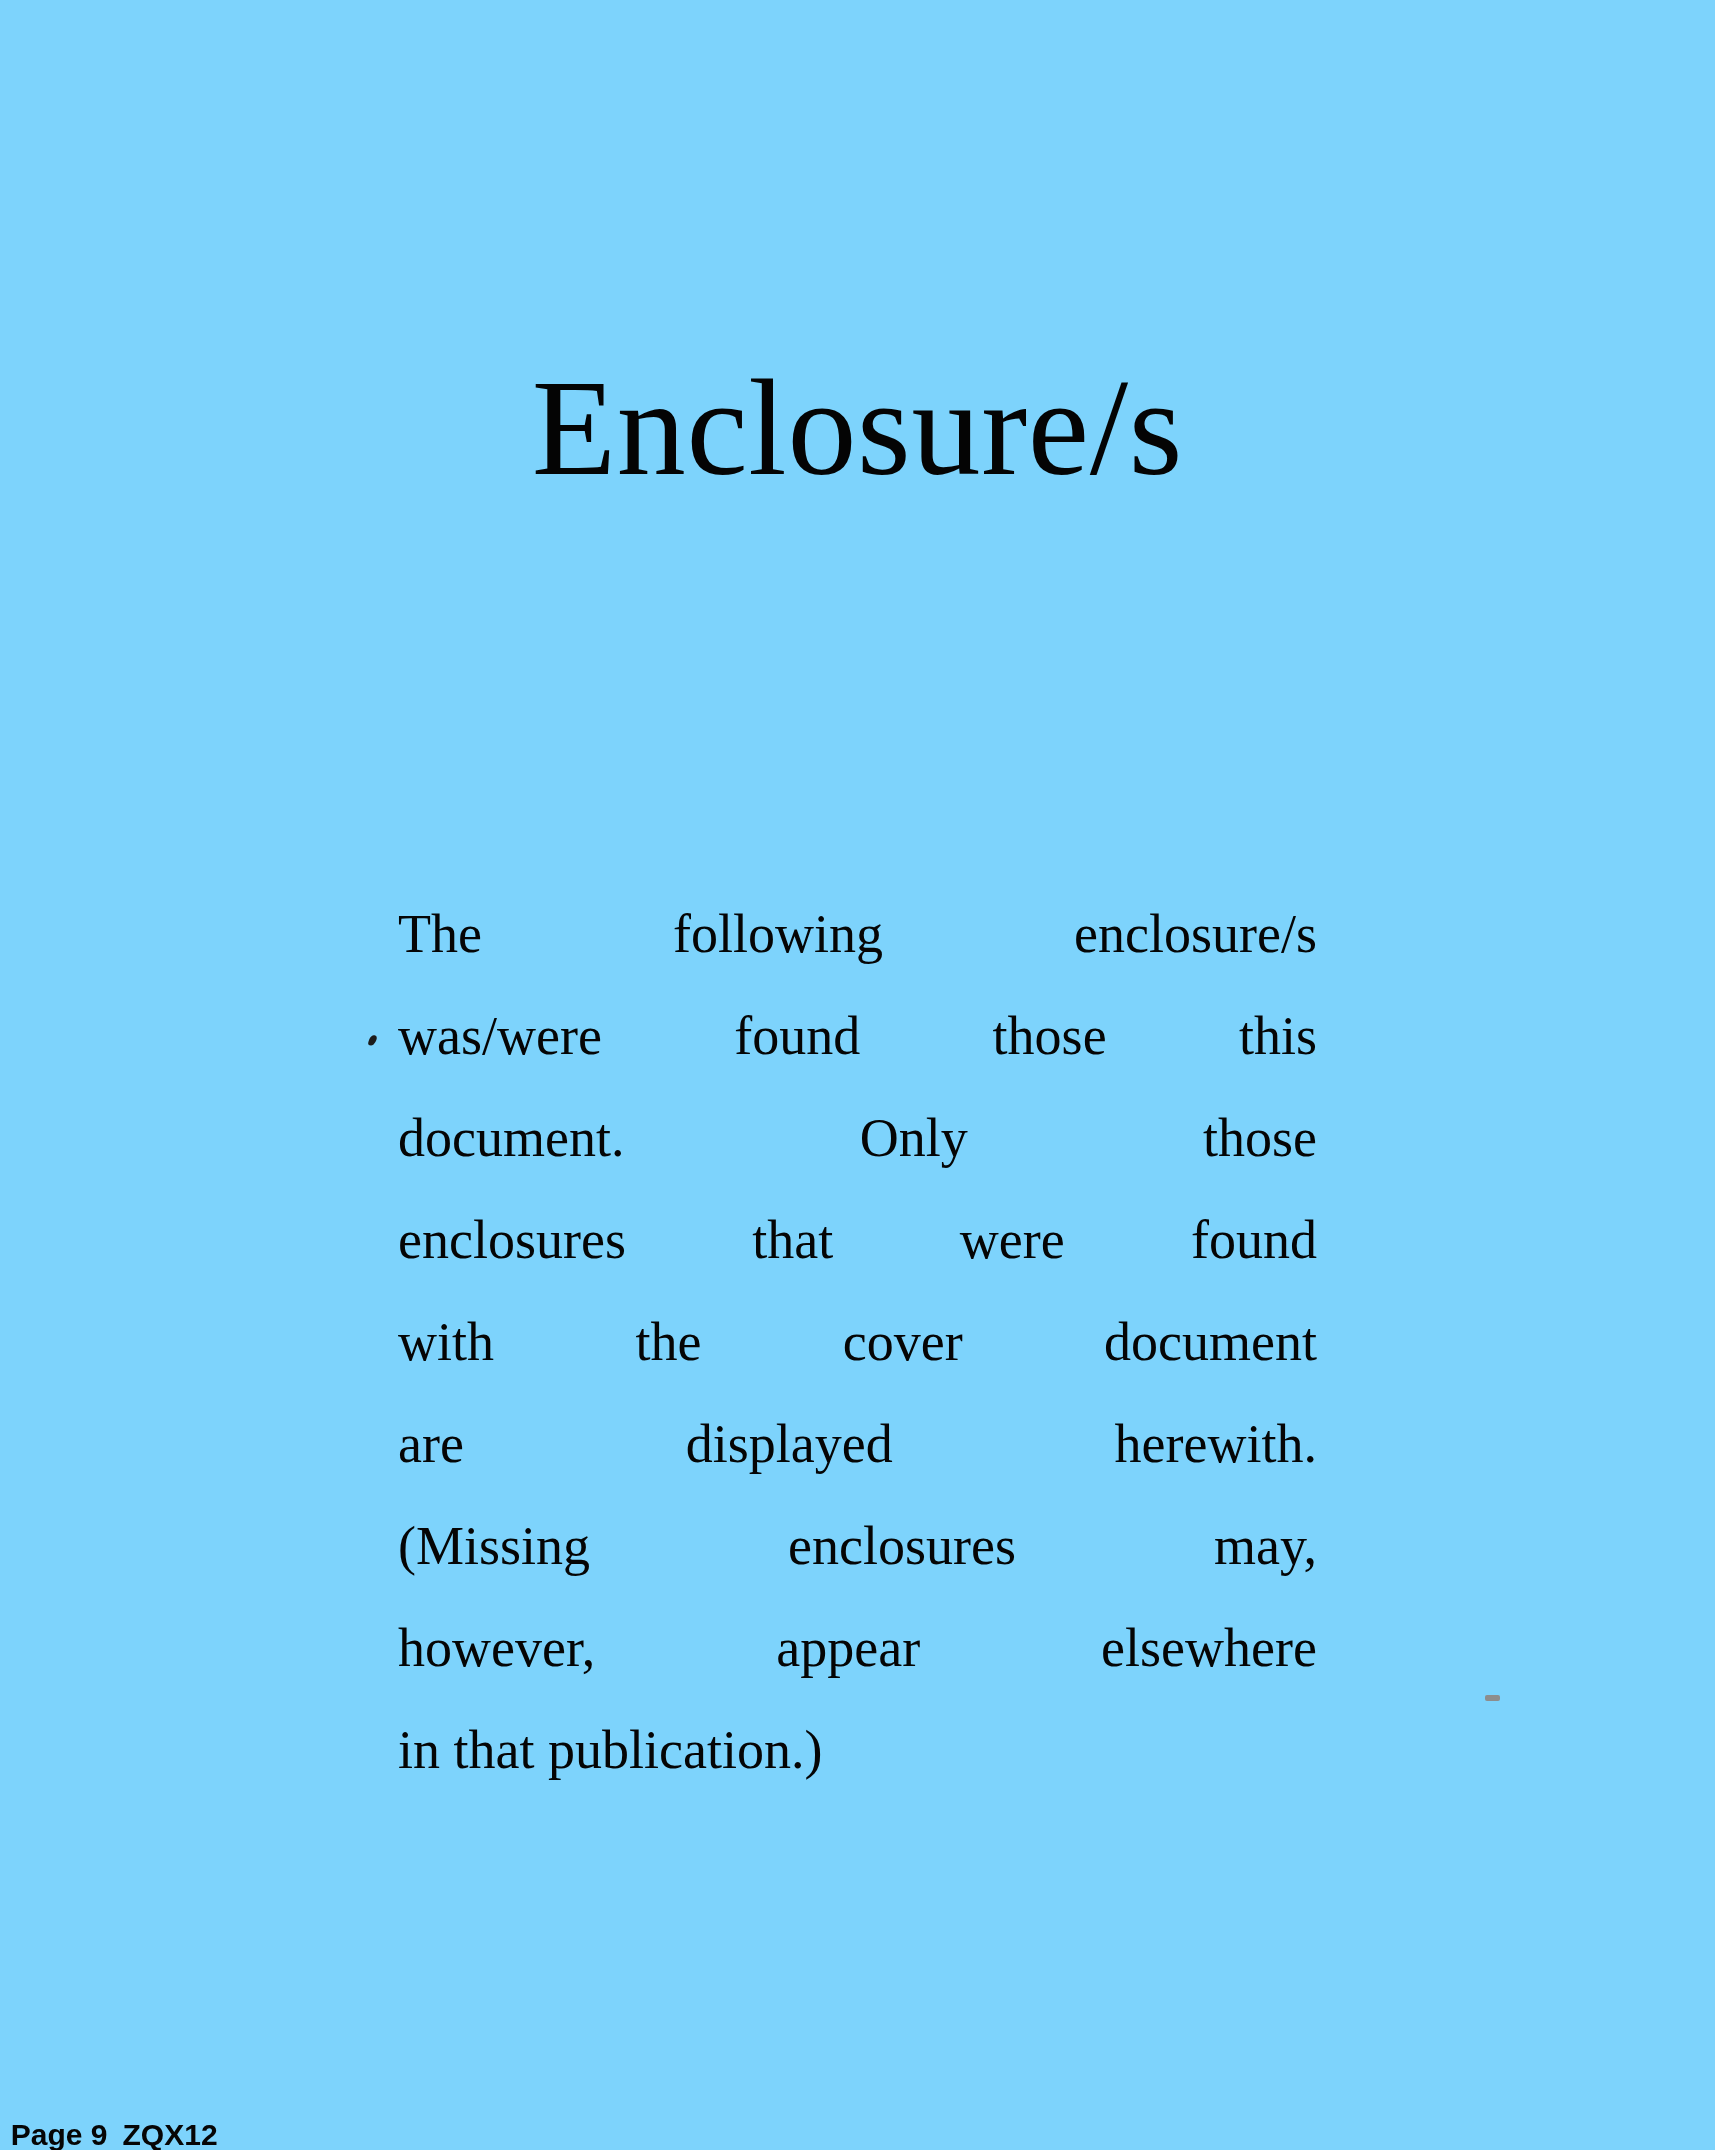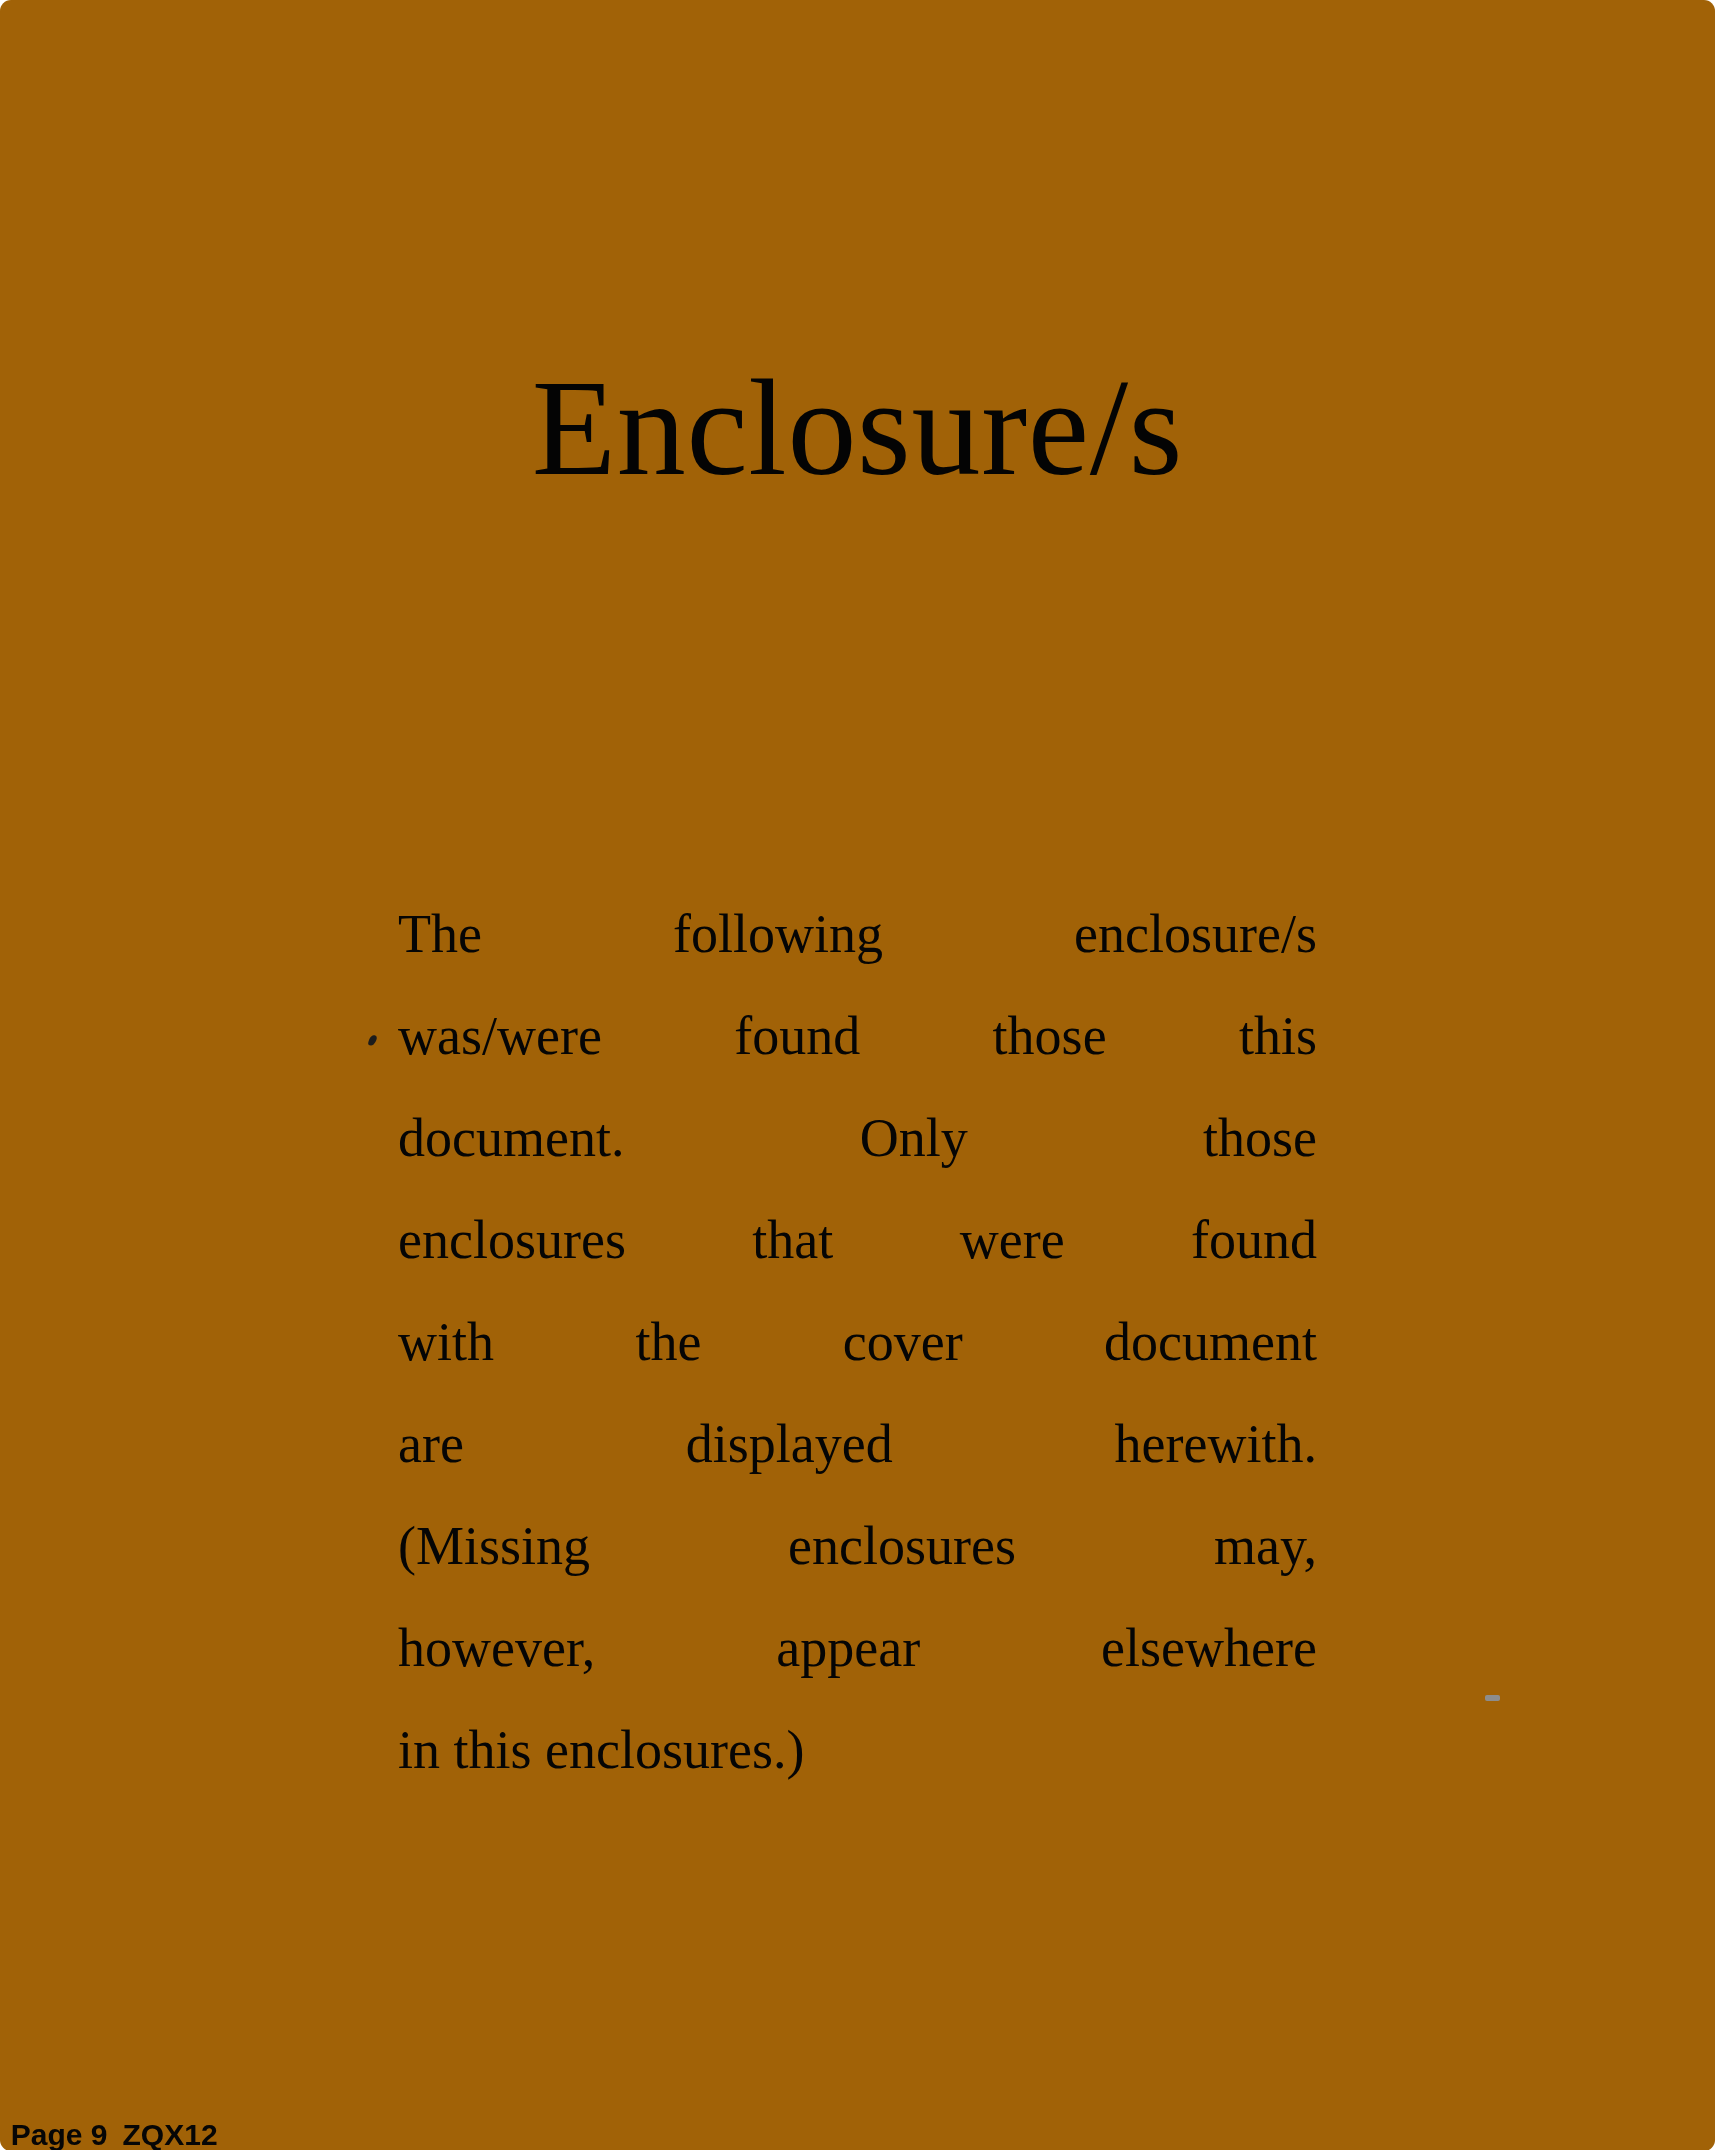--- a/index.html
+++ b/index.html
@@ -4,25 +4,24 @@
 <style>
   html, body {
     margin: 0;
     padding: 0;
     background: #ffffff;
   }
   .page {
     position: relative;
     width: 1715px;
     height: 2151px;
-    background: #a16207;
+    background: #7dd3fc;
     overflow: hidden;
     font-family: "Liberation Serif", serif;
     color: #000000;
-    border-radius: 11px;
   }
   .doc-title {
     position: absolute;
     top: 350px;
     left: 0;
     width: 1715px;
     margin: 0;
     text-align: center;
     font-size: 138px;
     line-height: 155px;
@@ -90,21 +89,21 @@
 
   <div class="paragraph">
     <div class="para-line">The following enclosure/s</div>
     <div class="para-line">was/were found those this</div>
     <div class="para-line">document. Only those</div>
     <div class="para-line">enclosures that were found</div>
     <div class="para-line">with the cover document</div>
     <div class="para-line">are displayed herewith.</div>
     <div class="para-line">(Missing enclosures may,</div>
     <div class="para-line">however, appear elsewhere</div>
-    <div class="para-line last">in this enclosures.)</div>
+    <div class="para-line last">in that publication.)</div>
   </div>
 
   <div class="scan-speck-comma"></div>
   <div class="scan-speck-dash"></div>
 
   <div class="footer">
     <span class="page-num">Page 9</span><span class="doc-code">ZQX12</span>
   </div>
 
 </div>

